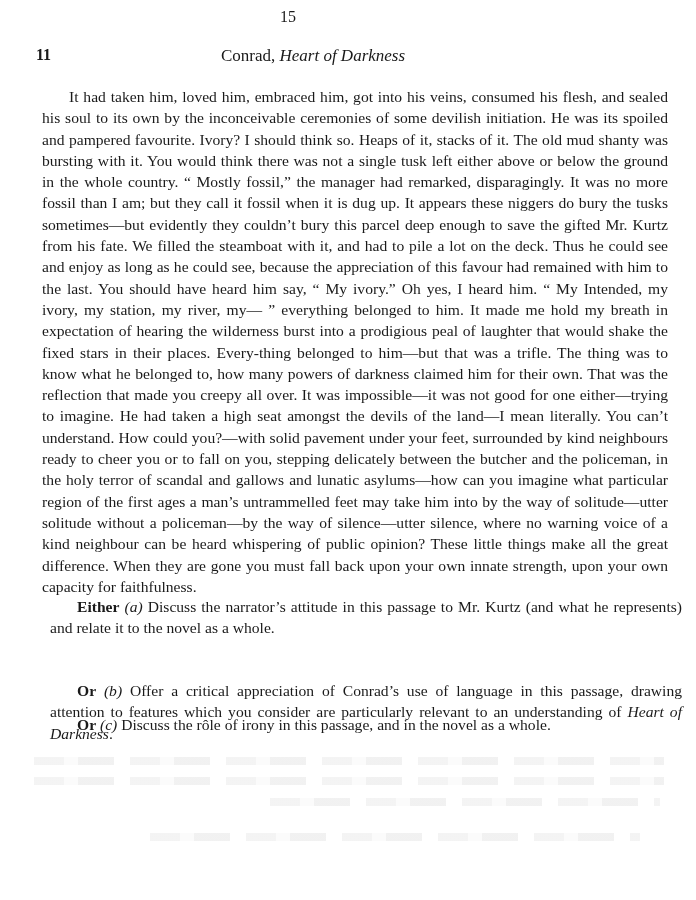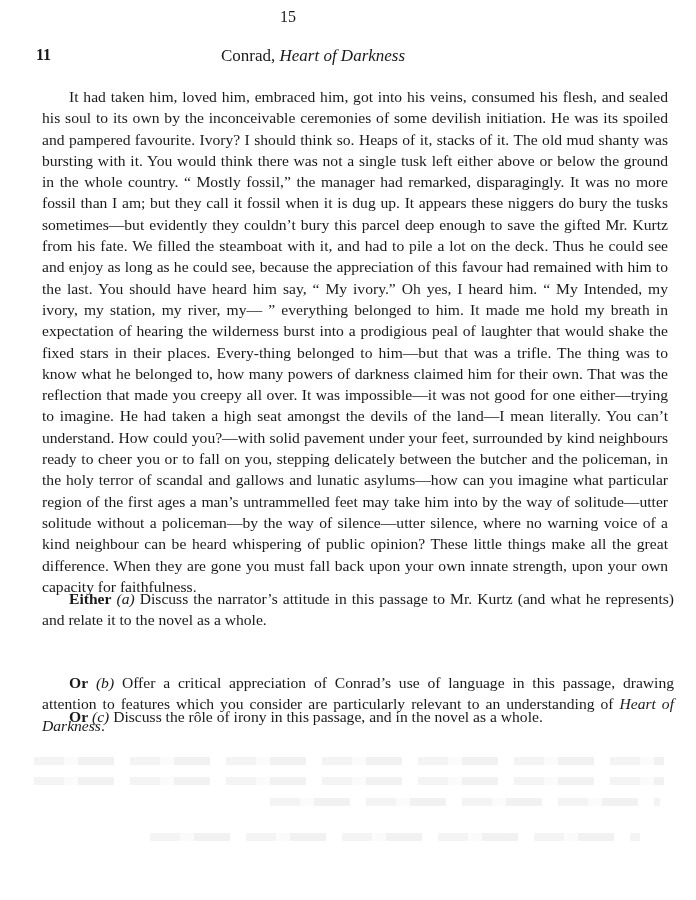--- a/index.html
+++ b/index.html
@@ -20,21 +20,21 @@
       font-size: 17px; padding-left: 30px; box-sizing: border-box;
     }
     .passage {
       position: absolute; top: 82px; left: 38px; width: 626px;
       font-size: 15.6px; line-height: 21.3px; text-align: justify;
       text-indent: 27px; margin: 4px;
     }
     .question {
       position: absolute; left: 34px; width: 632px;
       font-size: 15.6px; line-height: 21.3px; text-align: justify;
-      text-indent: 27px; margin: 8px;
+      text-indent: 27px; margin: 16px;
     }
     .q-a { top: 580px; }
     .q-b { top: 664px; }
     .q-c { top: 698px; }
     .q-label { font-weight: bold; }
     .bleed {
       position: absolute; left: 34px; width: 630px; height: 8px;
       background: repeating-linear-gradient(90deg, #f1f1f1 0 30px, #fafafa 30px 44px, #eeeeee 44px 80px, #ffffff 80px 96px);
       opacity: 0.8;
     }

